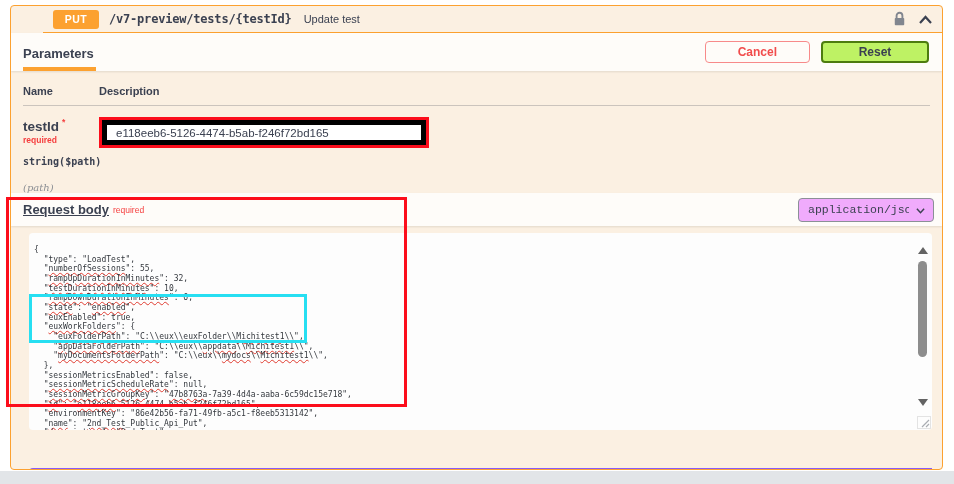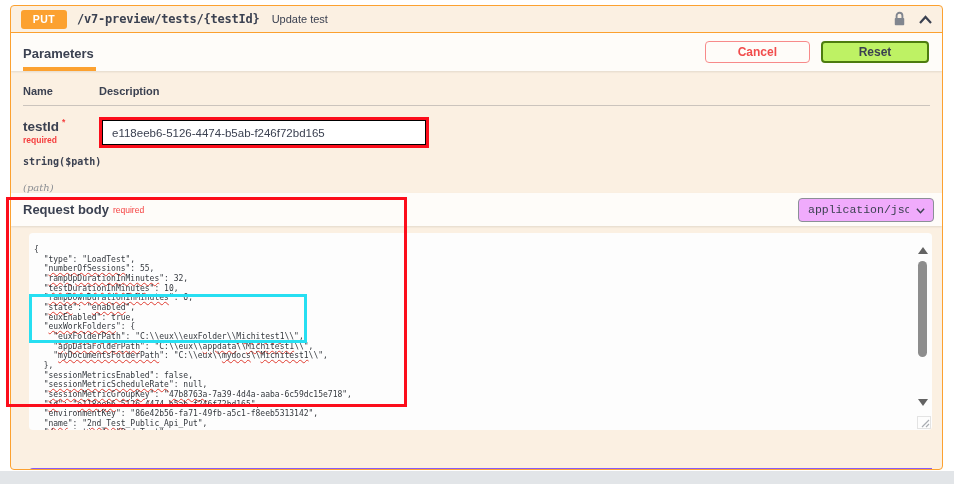--- a/index.html
+++ b/index.html
@@ -8,21 +8,21 @@
   .page { position:relative; width:954px; height:484px; background:#fff; overflow:hidden;
           outline:1px solid #e4e7ea; }
   .bottom-strip { position:absolute; left:0; right:0; bottom:0; height:13px; background:#e2e5e8; }
 
   
   .opblock { position:absolute; left:10px; top:5px; width:933px; height:465px;
              border:1px solid #fca130; border-radius:4px; background:#fbf0e2; overflow:hidden; }
 
   
   .opblock-summary { display:flex; align-items:center; height:27px; padding:0 9px 0 10px;
-                     border-bottom:1px solid #fca130; }
+                     border-bottom:1px solid #fca130;margin-left:32px; }
   .method-badge { background:#fca130; color:#fff; font-weight:bold; font-size:10.5px;
                   letter-spacing:.5px; border-radius:3px; width:46px; height:19px;
                   display:flex; align-items:center; justify-content:center; }
   .endpoint-path { font-family:"DejaVu Sans Mono", monospace; font-weight:bold; font-size:12px;
                    letter-spacing:-.2px; margin-left:10px; color:#3b4151; }
   .endpoint-summary { font-size:11px; margin-left:12px; color:#3b4151; }
   .summary-spacer { flex:1; }
   .icon-btn { display:flex; align-items:center; justify-content:center; cursor:pointer; }
   .lock-wrap { margin-right:11px; }
 
@@ -44,25 +44,25 @@
   .cols-header { display:flex; font-size:11px; font-weight:bold; color:#3b4151;
                  padding-bottom:8px; border-bottom:1px solid rgba(59,65,81,.25); }
   .col-name-h { width:76px; }
   .param-row { display:flex; padding-top:11px; }
   .param-meta { width:76px; }
   .param-name { font-size:13.5px; font-weight:bold; color:#3b4151; }
   .param-required { font-size:8.5px; font-weight:bold; color:#f53e3e; vertical-align:top; margin-left:3px; }
   .param-type { font-family:"DejaVu Sans Mono", monospace; font-size:10px; font-weight:bold; margin-top:3px; }
   .param-in { font-family:"DejaVu Serif", serif; font-style:italic; font-size:10px; color:#8c8f94; margin-top:15px; }
   .input-annotation { border:3px solid #fc0d1b; width:330px; height:31px; background:#fff; }
-  .param-input { width:100%; height:100%; border:1px solid #000000; outline:none; padding:0 9px;
+  .param-input { width:100%; height:100%; border:5px solid #000000; outline:none; padding:0 9px;
                  font-family:"Liberation Sans", sans-serif; font-size:11.5px; color:#3b4151; background:#fff; }
 
   
-  .rb-label { font-size:13px; font-weight:bold; color:#3b4151; }
+  .rb-label { font-size:13px; font-weight:bold; color:#3b4151;text-decoration:underline; }
   .rb-required { font-size:8.5px; color:#f53e3e; vertical-align:top; margin-left:4px; }
   .select-wrap { position:relative; }
   .ct-select { appearance:none; -webkit-appearance:none; width:136px; height:24px;
                border:1px solid #8b9097; border-radius:4px; background:#f0abfc;
                font-family:Liberation Mono, monospace; font-size:11.5px; color:#3b4151;
                padding:0 24px 0 9px; outline:none; }
   .select-chevron { position:absolute; right:9px; top:8px; width:9px; height:9px; pointer-events:none; }
 
   
   .body-editor { position:relative; margin:7px 10px 0 18px; height:197px; background:#fdfdfd;

